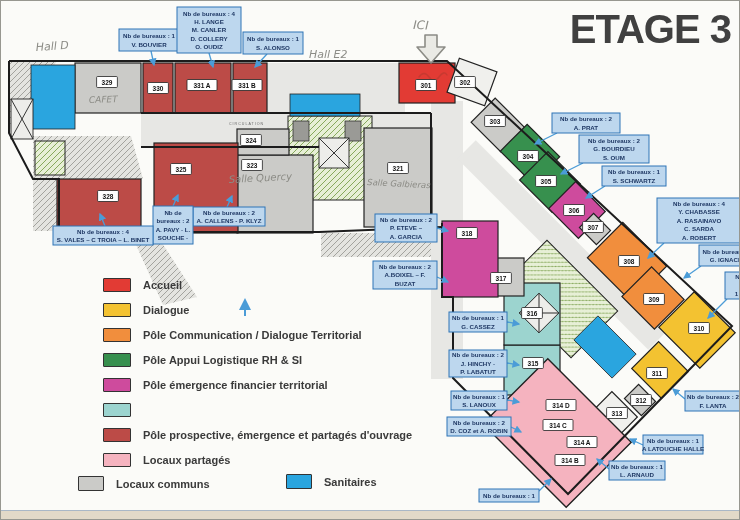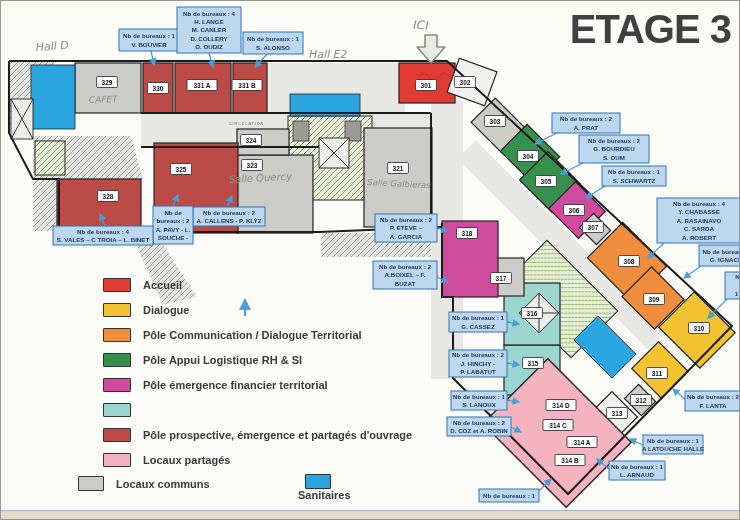--- a/index.html
+++ b/index.html
@@ -402,19 +402,19 @@
       <div class="lg-row">
         <div class="lg-sw" style="background: rgb(245, 179, 191);"></div>
         <span class="lg-tx">Locaux partagés</span>
       </div>
     </div>
   <div id="legend-commons">
       <div class="lg-common" style="left: 77px; top: 475px;">
         <div class="lg-sw" style="background: rgb(203, 203, 200);"></div>
         <span class="lg-tx">Locaux communs</span>
       </div>
-      <div class="lg-common" style="left: 285px; top: 473px; flex-direction: column;">
+      <div class="lg-common" style="left: 285px; top: 473px;">
         <div class="lg-sw" style="background: rgb(42, 165, 223);"></div>
         <span class="lg-tx">Sanitaires</span>
       </div>
     </div>
   <div class="scan-bottom"></div>
 </div>
 
 </body></html>

